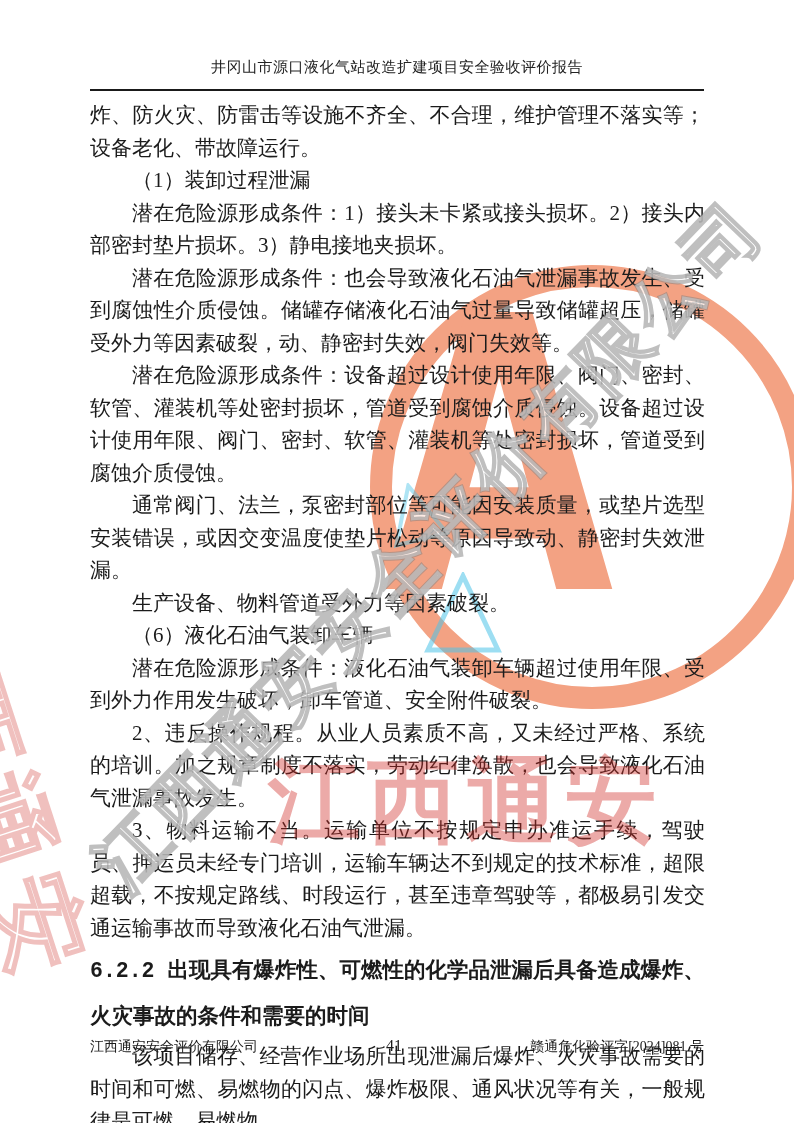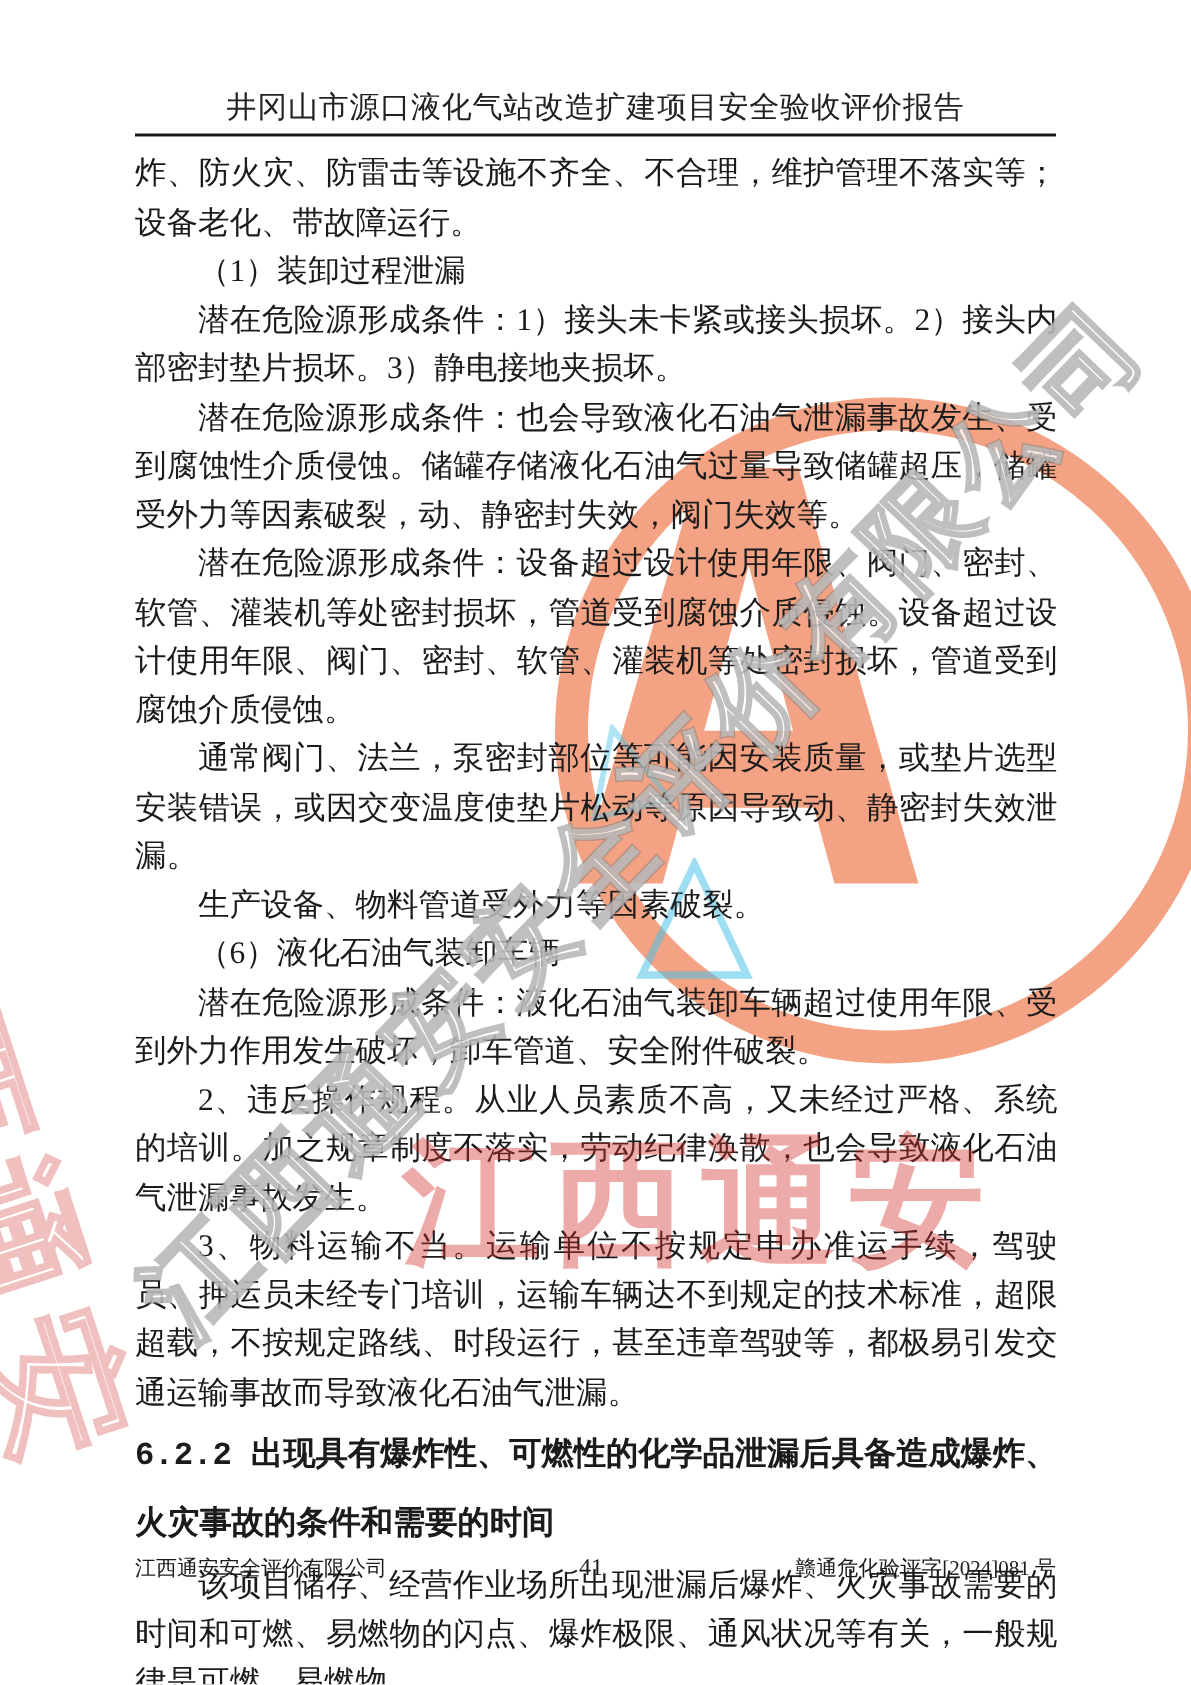--- a/index.html
+++ b/index.html
@@ -3,21 +3,21 @@
 <meta charset="utf-8">
 <style>
   html,body{margin:0;padding:0;background:#fff;}
   .page{
     position:relative;width:794px;height:1123px;background:#ffffff;
     overflow:hidden;font-family:"Liberation Serif",serif;color:#1b1b1b;
   }
   
   .header-title{
     position:absolute;top:58px;left:90px;width:614px;text-align:center;
-    font-size:20px;letter-spacing:.5px;color:#222;
+    font-size:15px;letter-spacing:.5px;color:#222;
   }
   .header-rule{
     position:absolute;top:89px;left:90px;width:614px;height:1.7px;background:#1a1a1a;
   }
   
   .content{
     position:absolute;top:99px;left:90px;width:615px;z-index:3;
     font-size:21px;line-height:32.5px;text-align:justify;
   }
   .para{text-indent:2em;}

